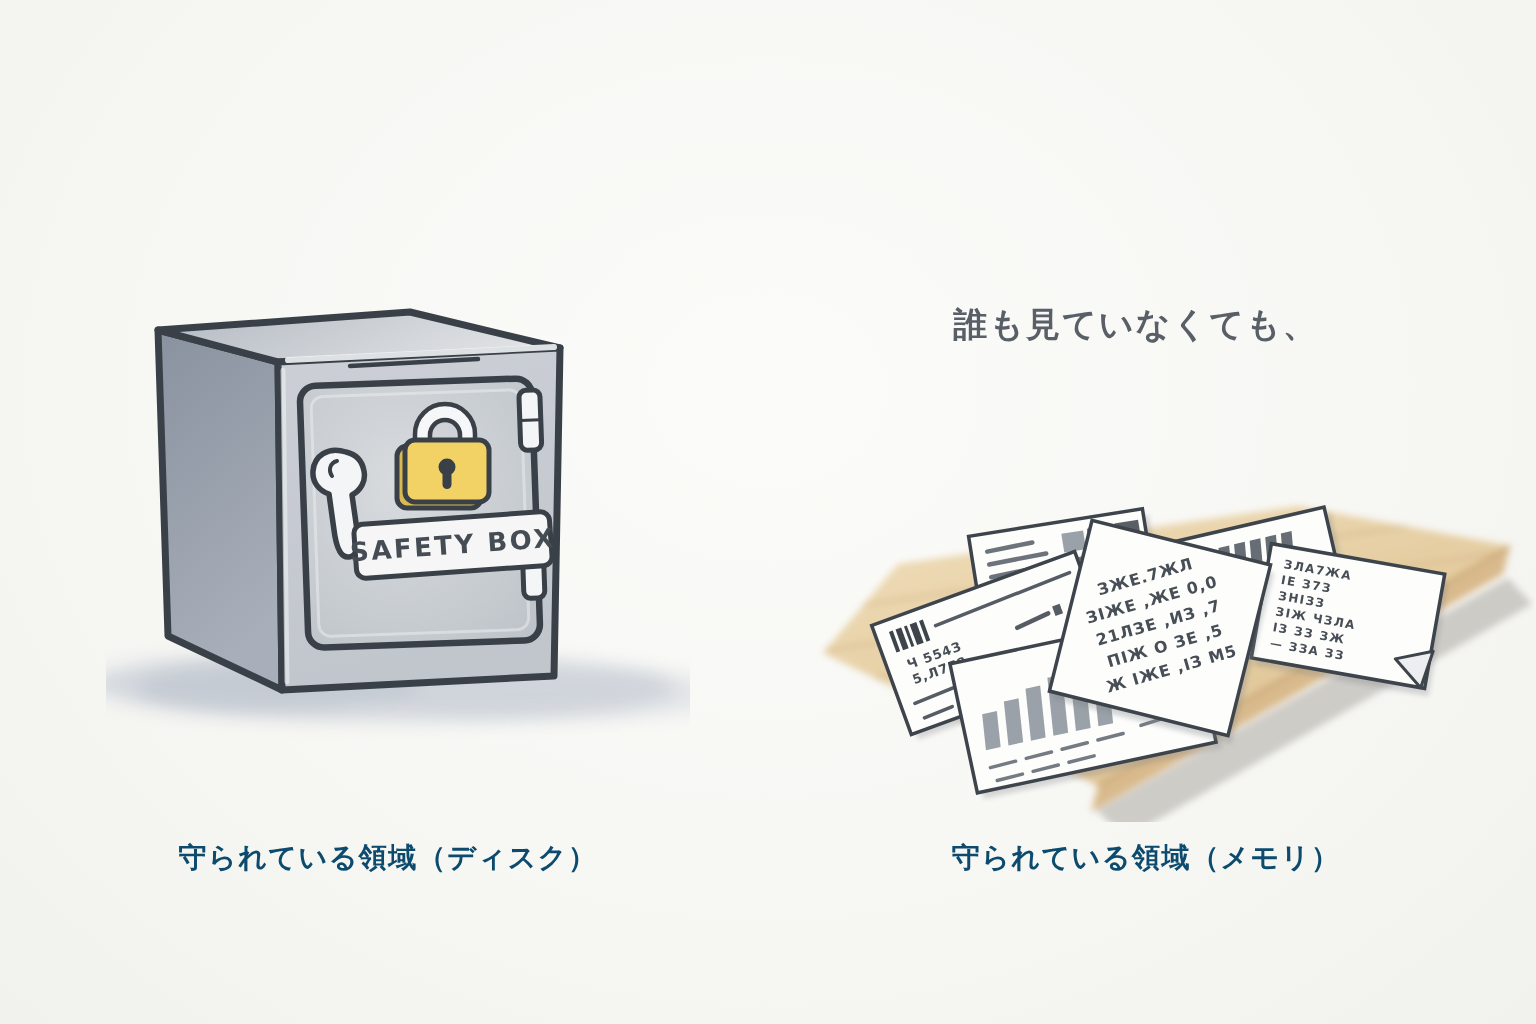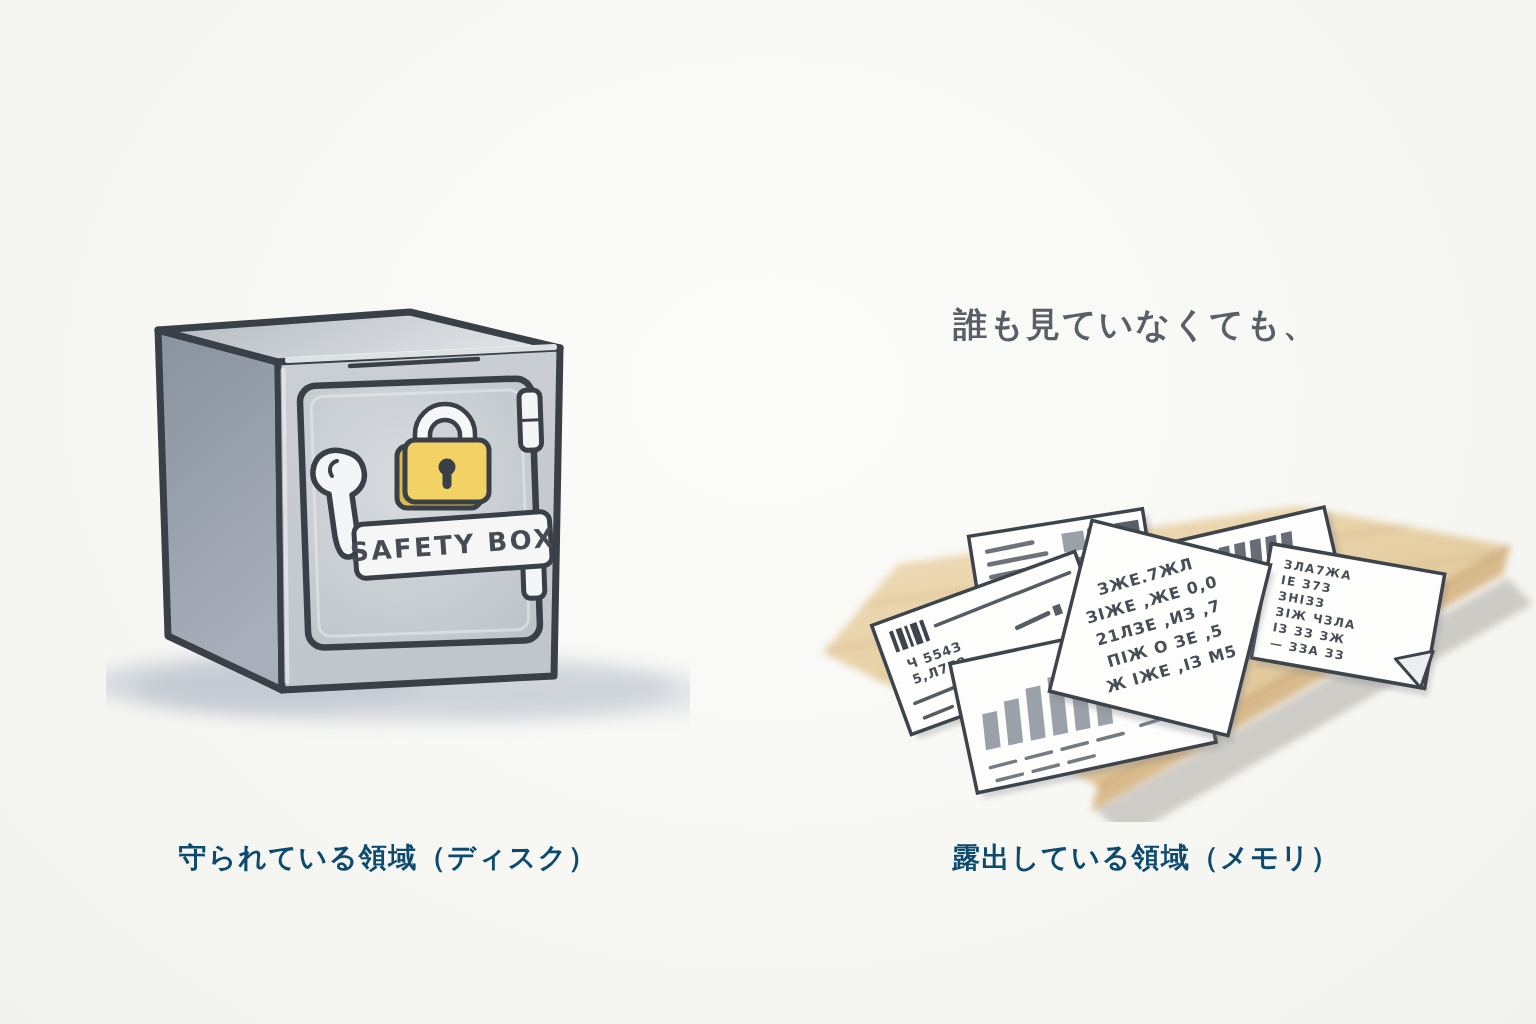--- a/index.html
+++ b/index.html
@@ -239,13 +239,13 @@
       </g>
     </g>
   </g>
 </svg>
 
 <div class="headline">
   <span class="hl">誰も見ていなくても、</span>
 </div>
 
 <div class="caption left">守られている領域（ディスク）</div>
-<div class="caption right">露出している領域（メモリ）</div>
+<div class="caption right">守られている領域（メモリ）</div>
 
 </body></html>

